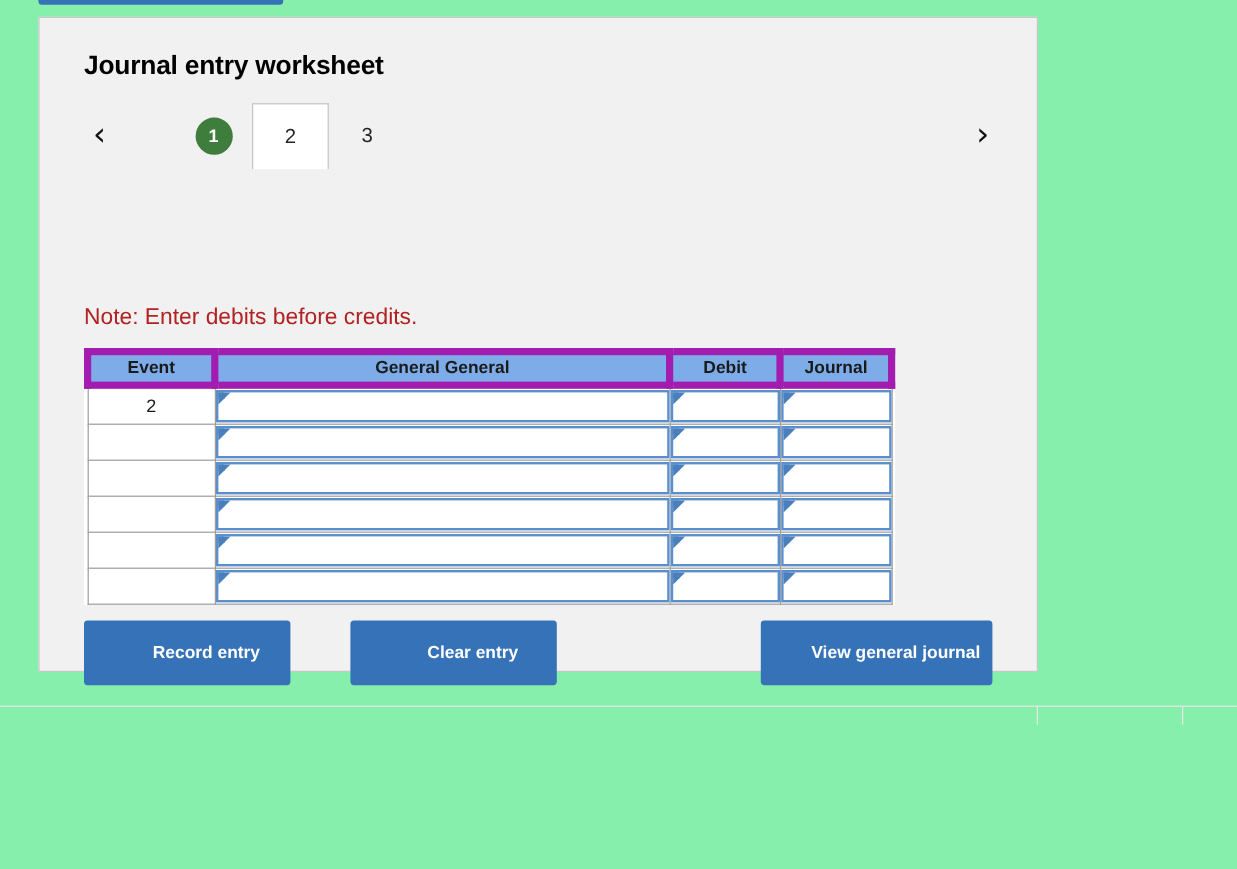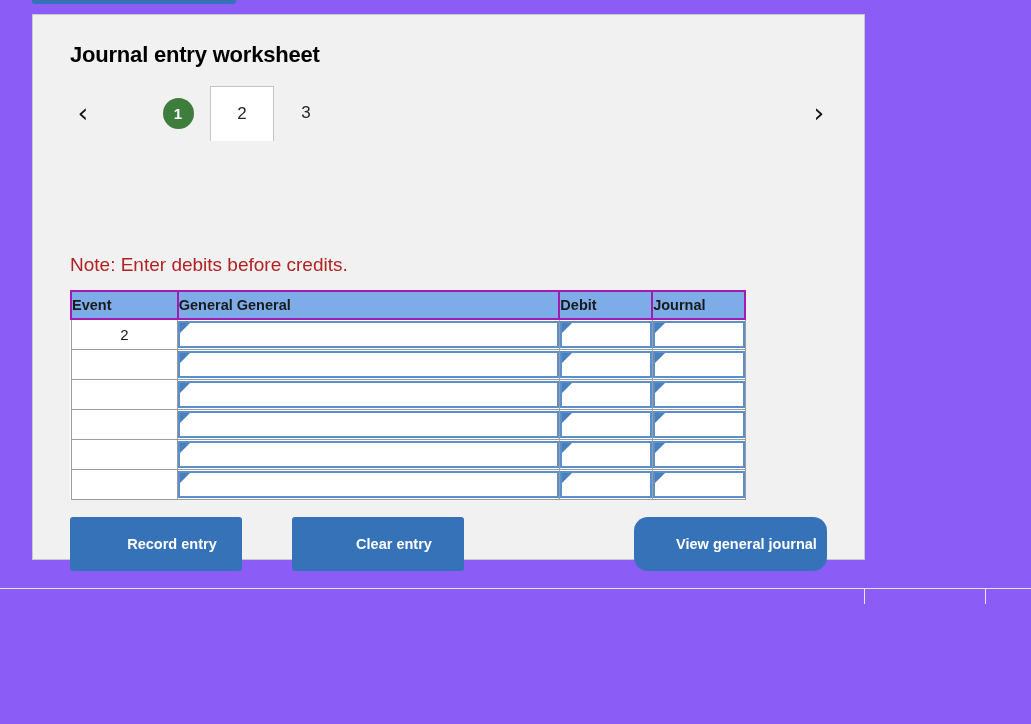--- a/index.html
+++ b/index.html
@@ -4,21 +4,21 @@
 <style>
   * { box-sizing: border-box; }
   html, body {
     margin: 0; padding: 0;
     width: 1031px; height: 724px;
     background: #ffffff;
     font-family: "Liberation Sans", "DejaVu Sans", sans-serif;
     overflow: hidden;
   }
 
-  #root { position: relative; width: 1031px; height: 724px; background: #8b5cf6; }
+  #root { position: relative; width: 1031px; height: 724px; background: #86efac; }
 
   
   .top-blue-stub {
     position: absolute;
     left: 32px; top: 0px;
     width: 204px; height: 4px;
     background: #3572B8;
     border-radius: 0 0 3px 3px;
   }
 
@@ -119,27 +119,27 @@
   .jtable {
     position: absolute;
     left: 37px; top: 275px;
     width: 676px;
     border-collapse: collapse;
     background: #ffffff;
     border: 1px solid #8A8A8A;
   }
   .jtable th {
     background: #7DACE8;
-    border: 2px solid #a21caf;
+    border: 6px solid #a21caf;
     color: #1a1a1a;
     font-size: 14.5px;
     font-weight: bold;
     height: 28px;
     padding: 0;
-    text-align: left;
+    text-align: center;
   }
   .jtable td {
     border: 1px solid #9C9C9C;
     padding: 0;
     height: 29px;
     vertical-align: middle;
   }
   .col-event { width: 107px; }
   .col-gj    { width: 383px; }
   .col-debit { width: 93px; }
@@ -186,21 +186,21 @@
     border: none;
     border-radius: 3px;
     font-size: 14.5px;
     font-weight: bold;
     font-family: Liberation Sans, sans-serif;
     cursor: pointer;
     display: flex; align-items: center; justify-content: center; padding-left: 38px;
   }
   .btn-record { left: 37px;  top: 502px; width: 172px; }
   .btn-clear  { left: 259px; top: 502px; width: 172px; }
-  .btn-view   { left: 601px; top: 502px; width: 193px; border-radius: 14px; }
+  .btn-view   { left: 601px; top: 502px; width: 193px; }
 
   
   .page-divider {
     position: absolute;
     left: 0px; top: 588px;
     width: 1031px; height: 1px;
     background: #E6E6E6;
   }
   .tickmark {
     position: absolute;

